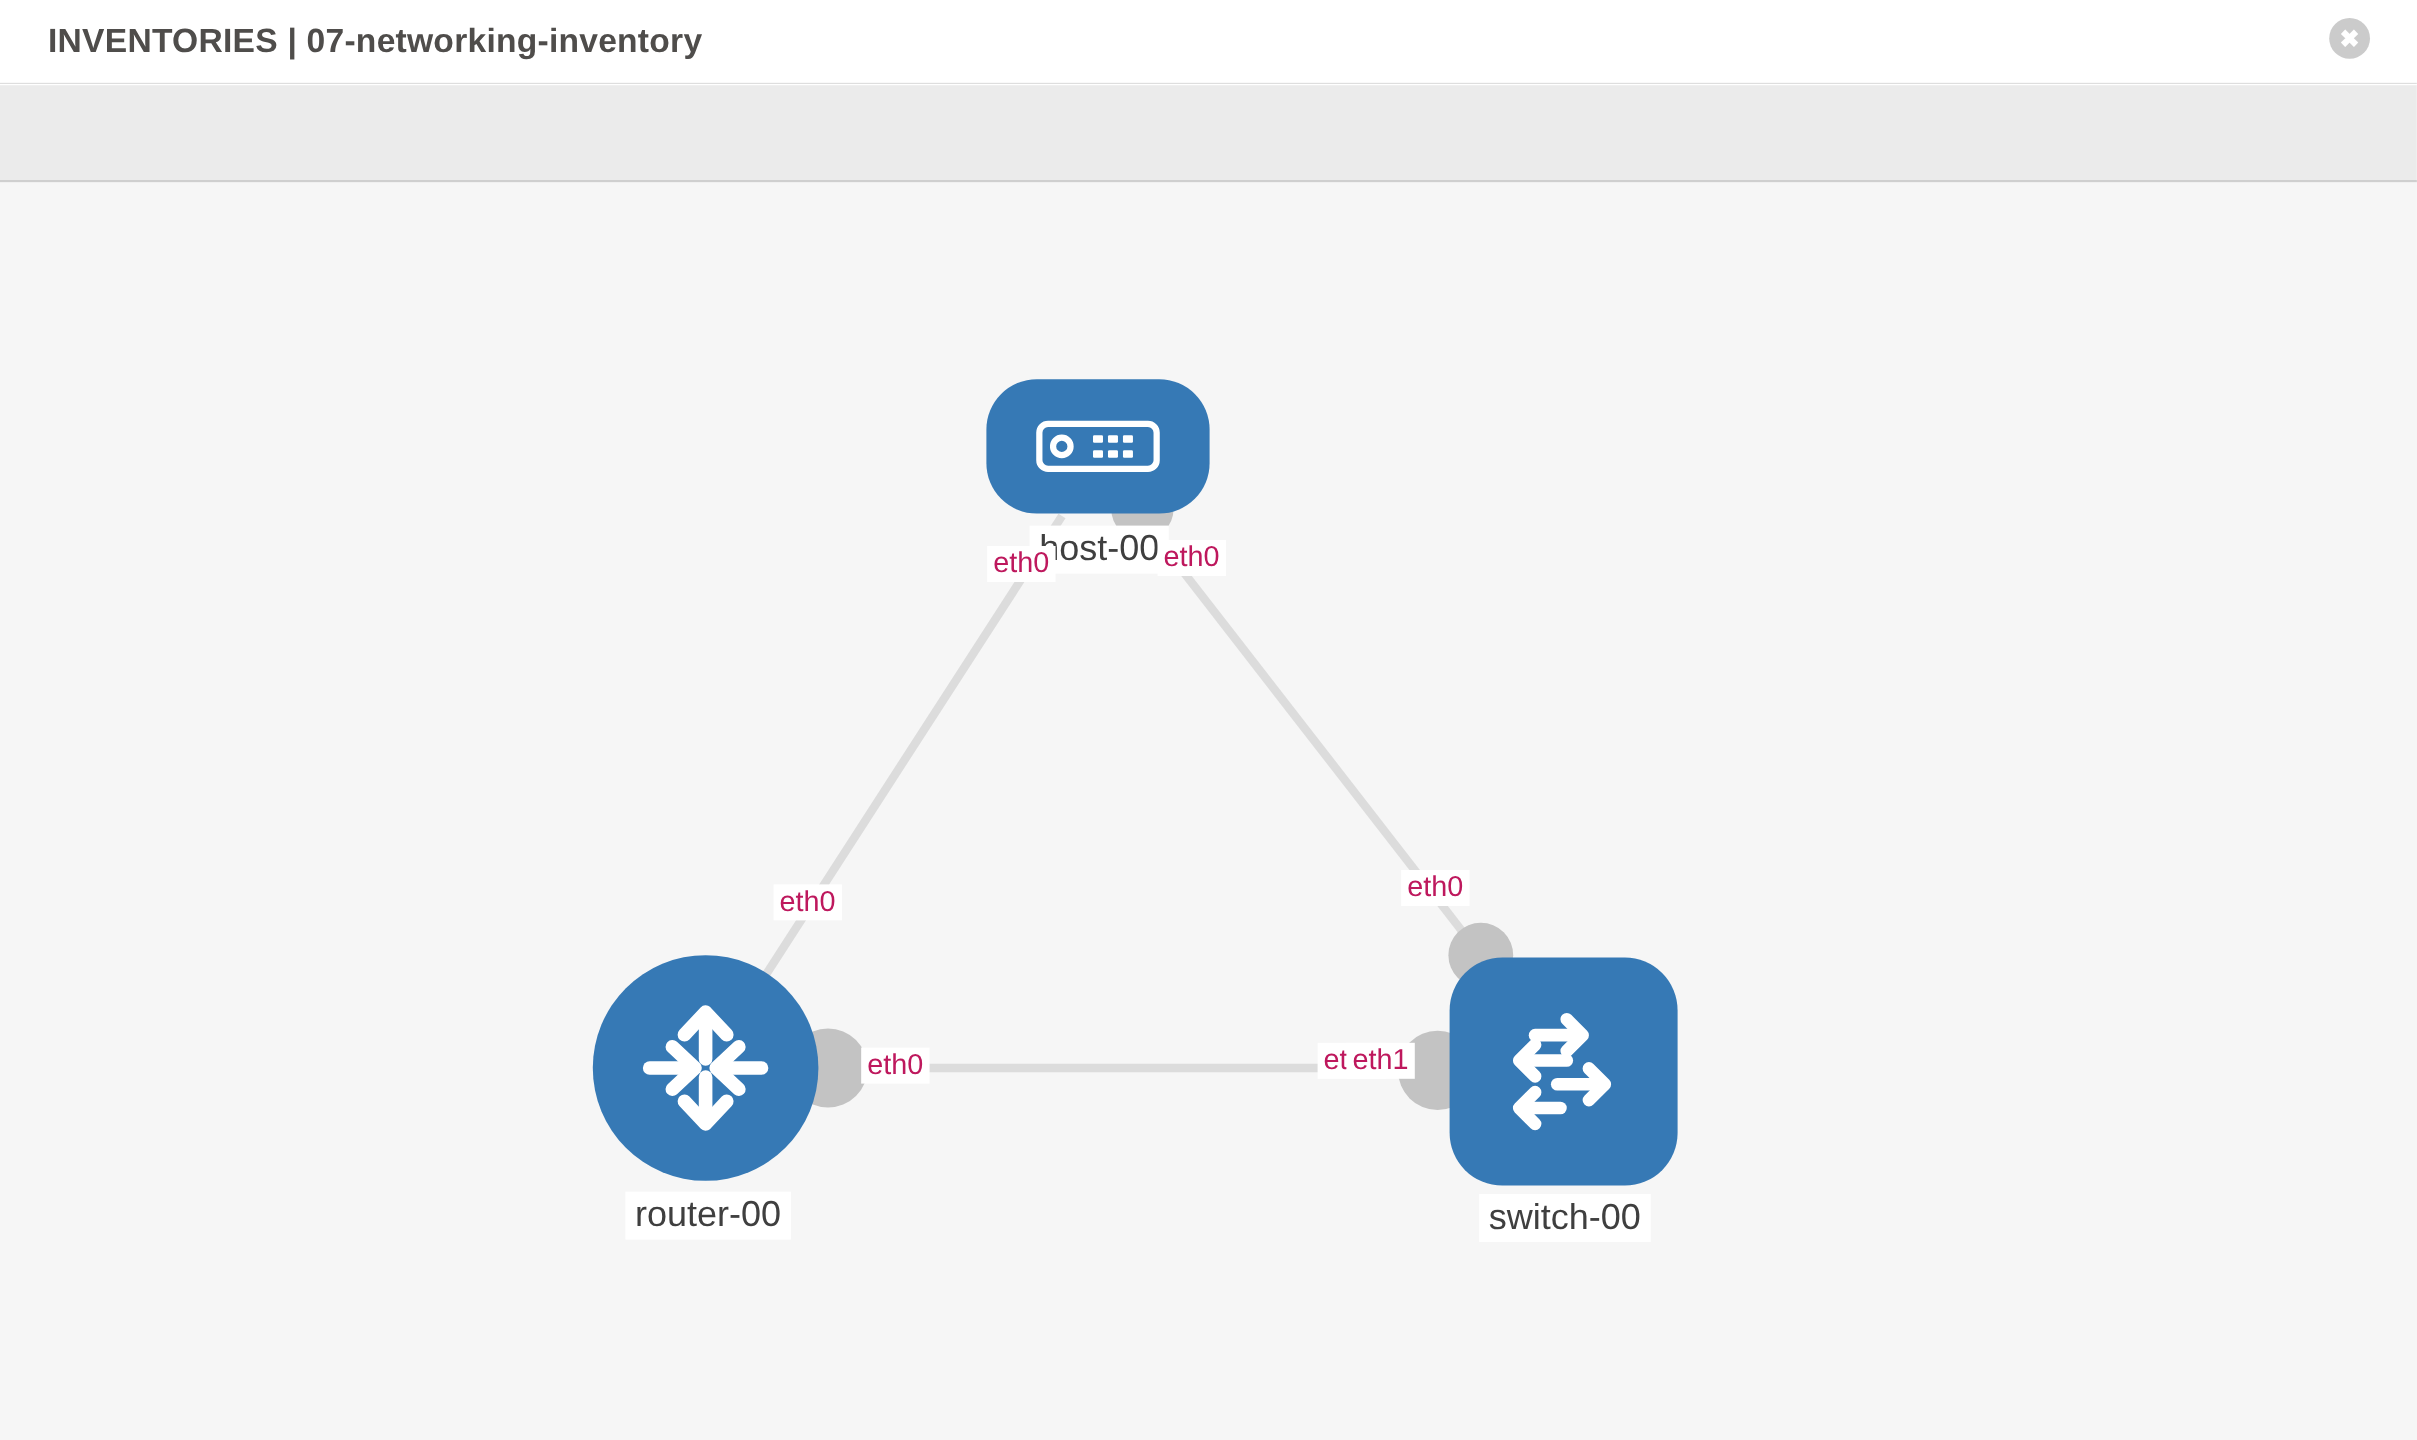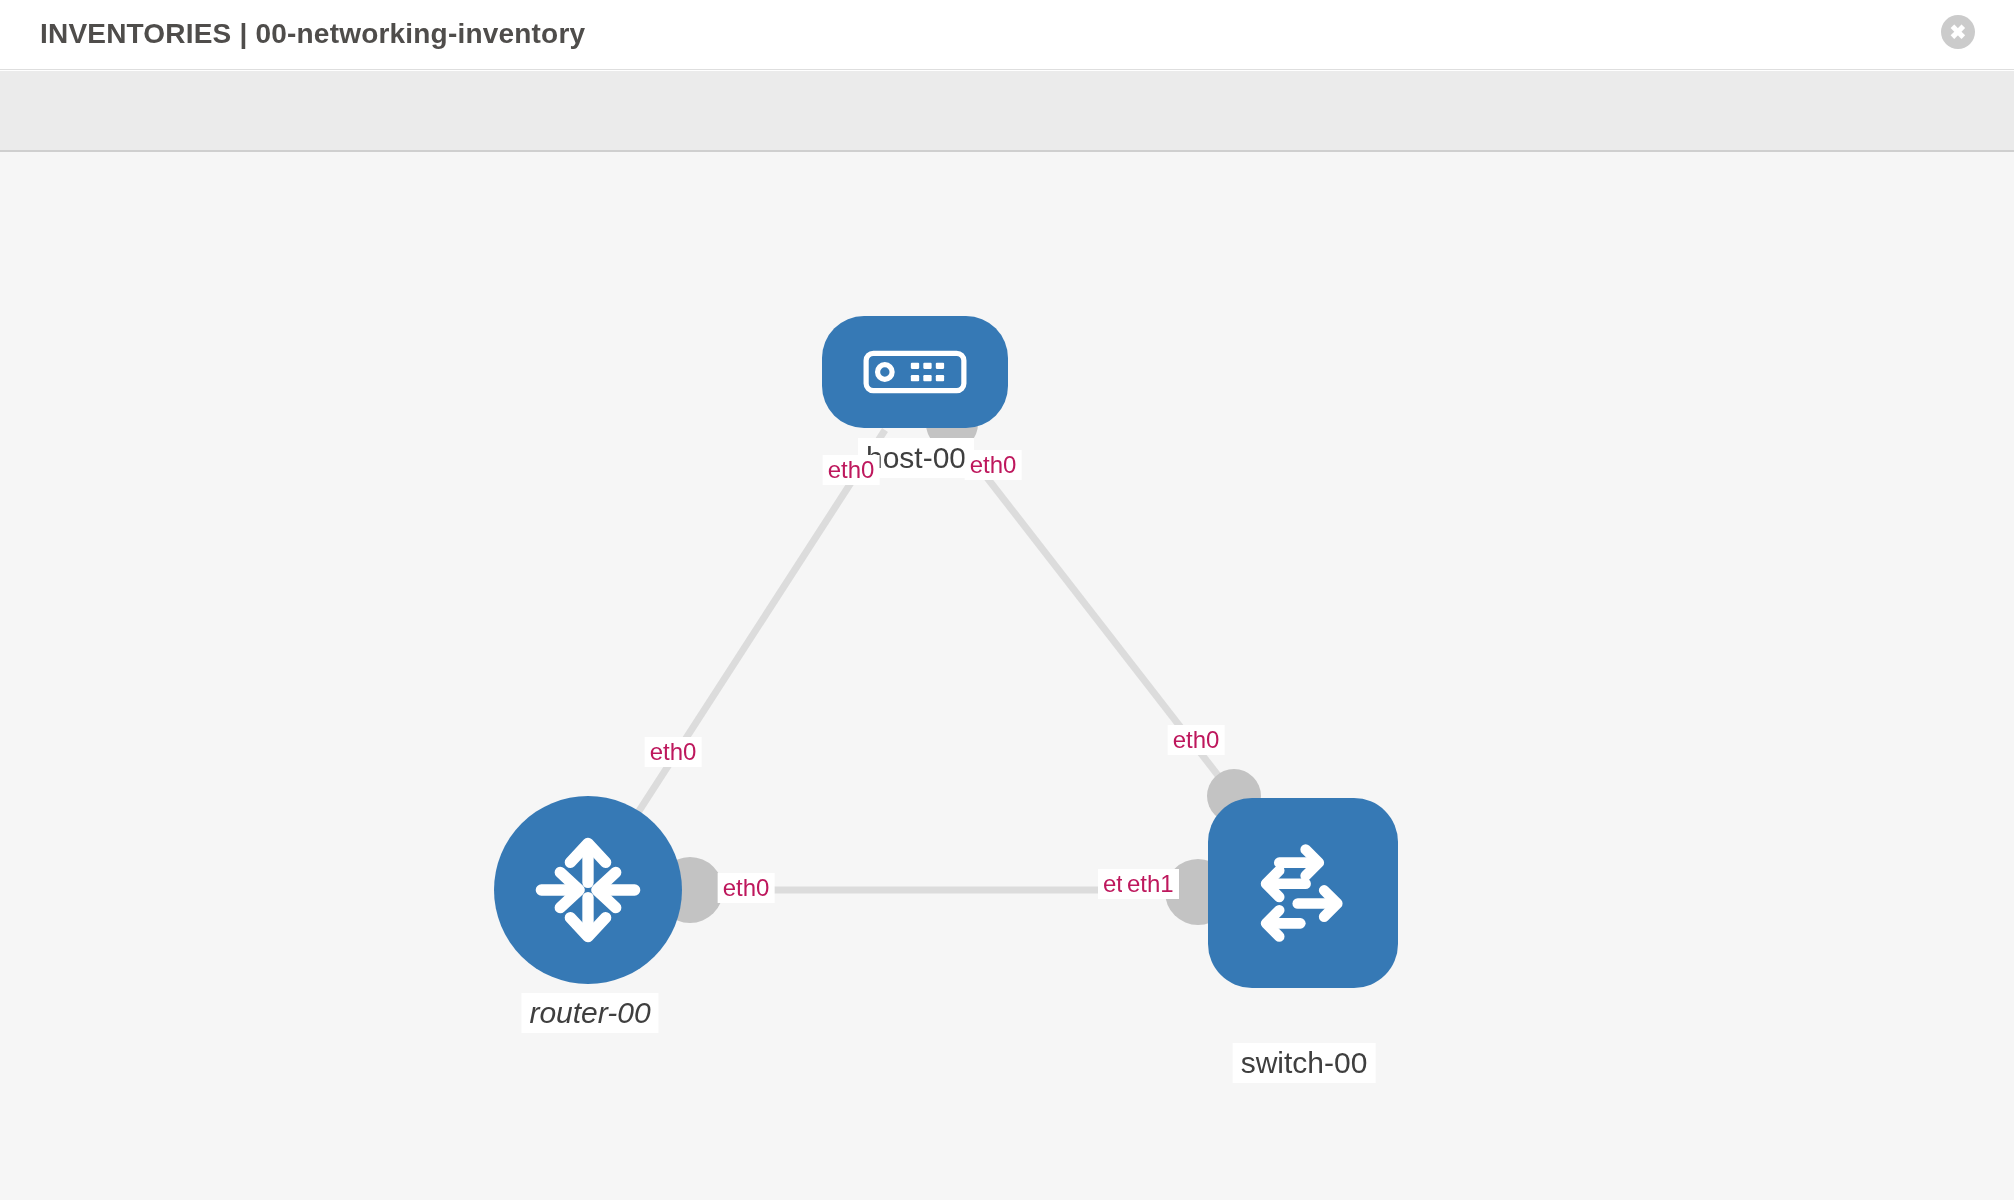--- a/index.html
+++ b/index.html
@@ -45,21 +45,21 @@
                 z-index:5; }
   .iface-label { position:absolute; transform:translate(-50%,-50%); background:#ffffff;
                  color:#be185d; font-size:24px; padding:1px 5px; white-space:nowrap;
                  z-index:5; }
   .iface-anchored { transform:translateY(-50%); }
 </style>
 </head>
 <body>
 
 <div class="header">
-  <div class="page-title">INVENTORIES | 00-networking-inventory</div>
+  <div class="page-title">INVENTORIES | 07-networking-inventory</div>
   <div class="close-btn">
     <span>✖</span>
   </div>
 </div>
 
 <div class="toolbar">
   <div class="fake-select sel-actions">
     <span>ACTIONS</span>
     <span class="caret"></span>
   </div>
@@ -139,22 +139,22 @@
       <path d="M52 43 H26"></path>
         <path d="M32 33 L22 43 L32 53"></path>
       <path d="M46 58 H72"></path>
         <path d="M66 48 L76 58 L66 68"></path>
       <path d="M48 73 H26"></path>
         <path d="M32 63 L22 73 L32 83"></path>
     </svg>
   </div>
 
   <div class="node-label" style="left:916px; top:306px;">host-00</div>
-  <div class="node-label" style="left:590px; top:861px;font-style:italic;">router-00</div>
-  <div class="node-label" style="left:1304px; top:863px;margin-top:48px;">switch-00</div>
+  <div class="node-label" style="left:590px; top:861px;">router-00</div>
+  <div class="node-label" style="left:1304px; top:863px;">switch-00</div>
 
   <div class="iface-label" style="left:851px; top:318px;">eth0</div>
   <div class="iface-label" style="left:993px; top:313px;">eth0</div>
   <div class="iface-label" style="left:673px; top:600px;">eth0</div>
   <div class="iface-label" style="left:1196px; top:588px;">eth0</div>
   <div class="iface-label" style="left:746px; top:736px;">eth0</div>
   <div class="iface-label iface-anchored" style="left:1098px; top:732px; z-index:4;">eth0</div>
   <div class="iface-label iface-anchored" style="left:1122px; top:732px; z-index:5;">eth1</div>
 
 </div>

